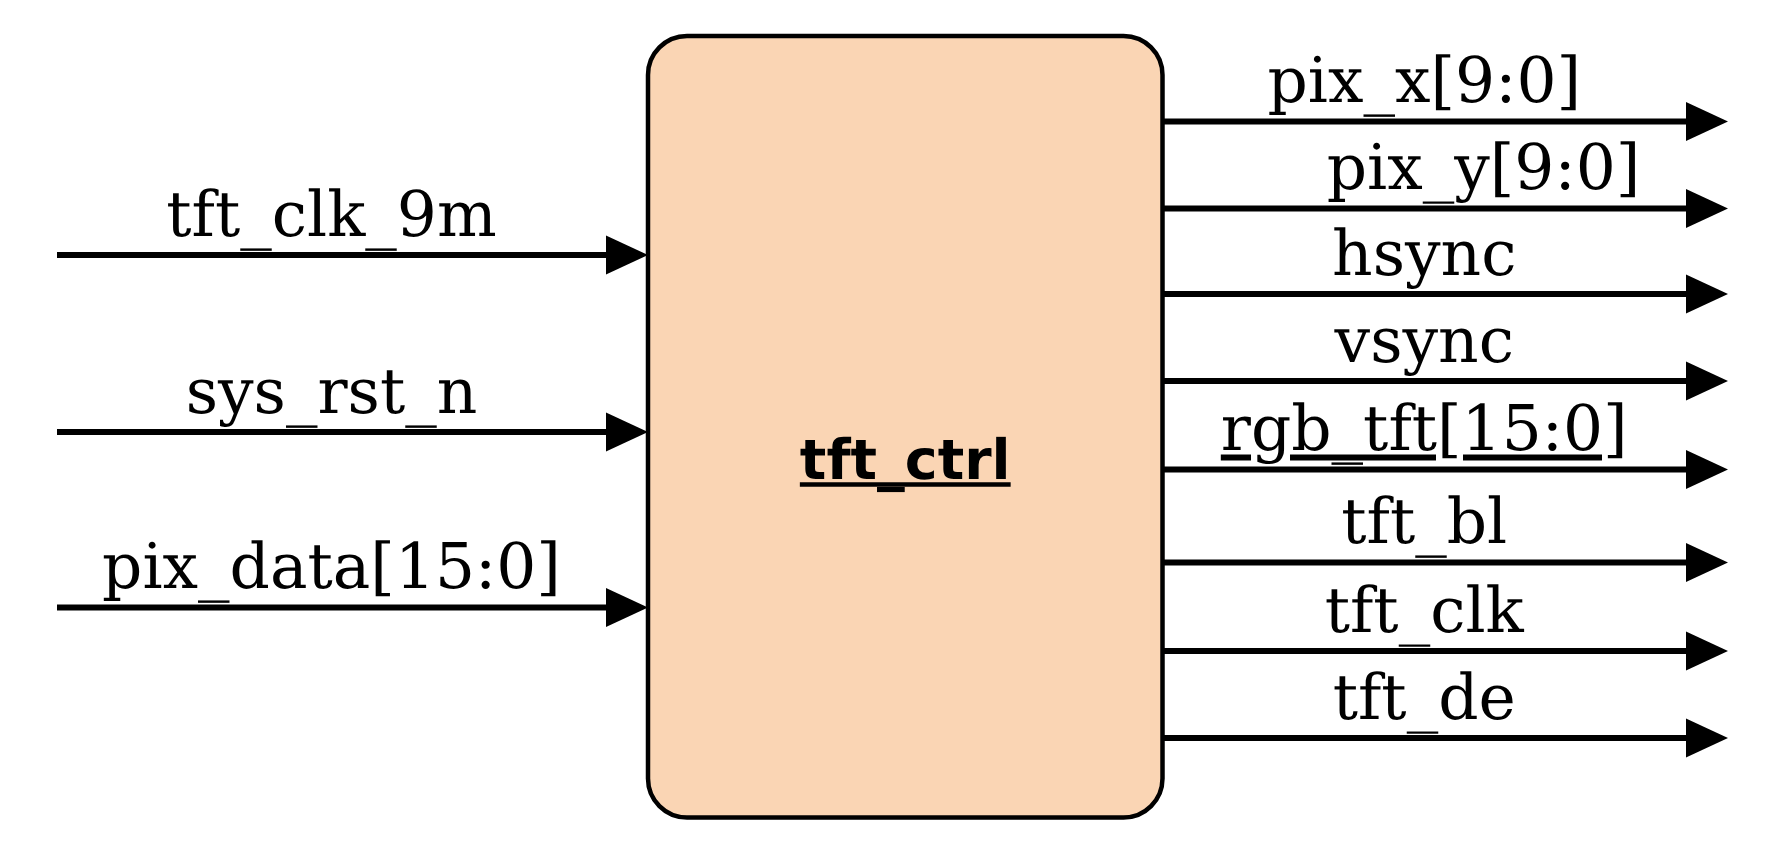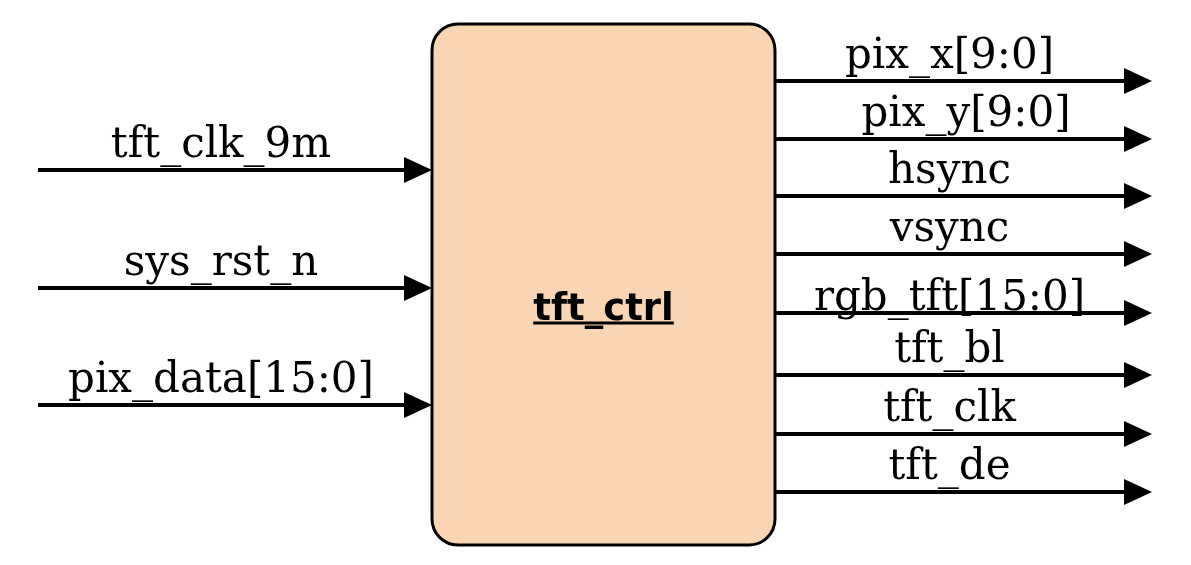--- a/index.html
+++ b/index.html
@@ -85,24 +85,24 @@
         <polygon points="1124,479 1152,492 1124,505" fill="#000000"></polygon>
       </g>
     <rect id="module-rect" x="432" y="24" width="343" height="521" rx="26" ry="26" fill="#fad5b4" stroke="#000000" stroke-width="3"></rect>
   </svg>
 
   <div id="labels-layer">
       <div class="sig-label mono in-label" style="left: 221px; top: 164px;">tft_clk_9m</div>
       <div class="sig-label mono in-label" style="left: 221px; top: 282px; text-align: right;">sys_rst_n</div>
       <div class="sig-label mono in-label" style="left: 221px; top: 399px;">pix_data[15:0]</div>
       <div class="sig-label mono out-label" style="left: 949.5px; top: 75px;">pix_x[9:0]</div>
-      <div class="sig-label mono out-label" style="left: 966px; top: 133px;">pix_y[9:0]</div>
+      <div class="sig-label mono out-label" style="left: 989px; top: 133px;">pix_y[9:0]</div>
       <div class="sig-label mono out-label" style="left: 949.5px; top: 190px; text-align: right;">hsync</div>
       <div class="sig-label mono out-label" style="left: 949.5px; top: 248px;">vsync</div>
-      <div class="sig-label mono out-label" style="left: 949.5px; top: 317px;">rgb_tft[15:0]</div>
+      <div class="sig-label mono out-label" style="left: 949.5px; top: 307px; text-decoration: underline;">rgb_tft[15:0]</div>
       <div class="sig-label mono out-label" style="left: 949.5px; top: 369px;">tft_bl</div>
       <div class="sig-label mono out-label" style="left: 949.5px; top: 428px; text-align: right;">tft_clk</div>
       <div class="sig-label mono out-label" style="left: 949.5px; top: 486px;">tft_de</div>
     </div>
 
   <div class="block-title" id="module-title" style="left: 603.5px; top: 306.5px;">tft_ctrl</div>
 
 </div>
 
 </body></html>

